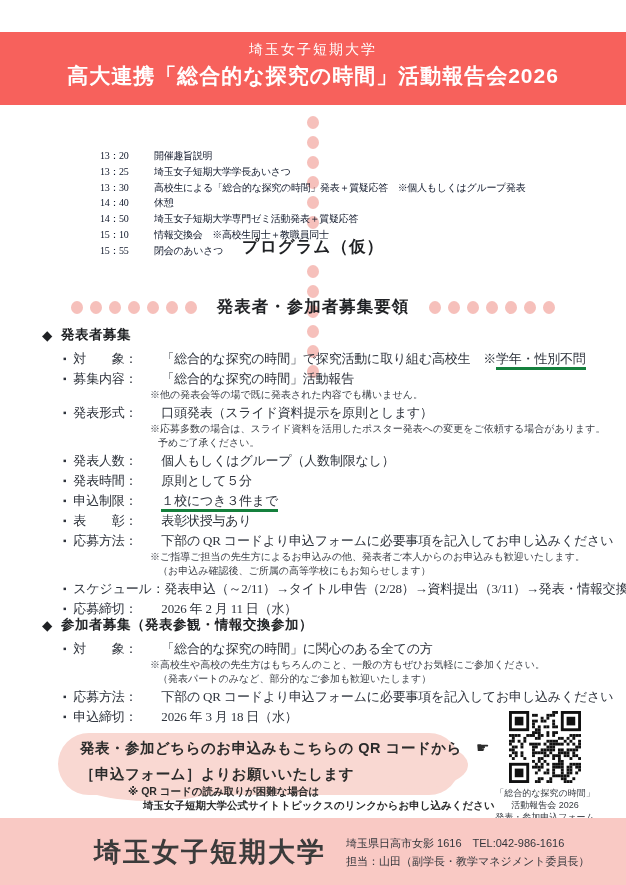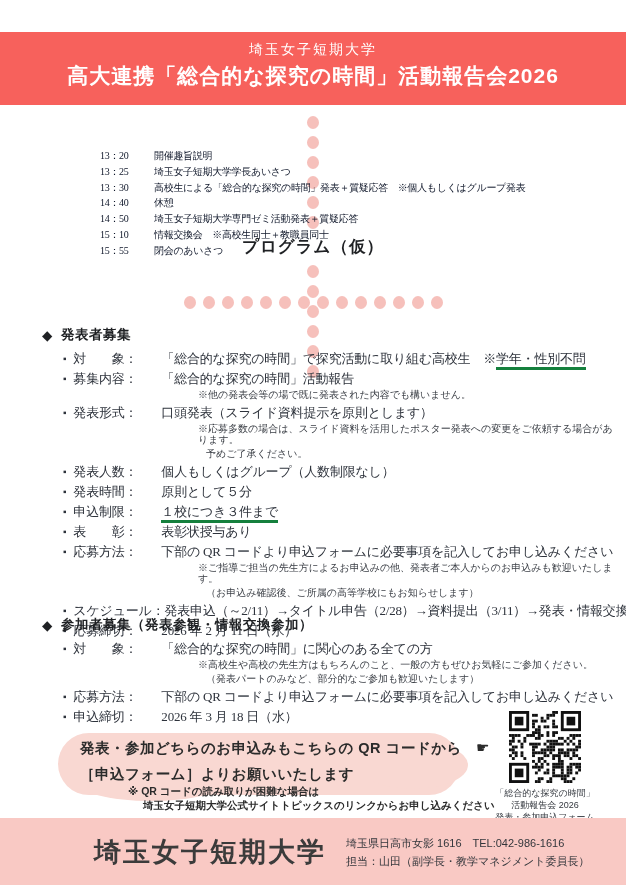--- a/index.html
+++ b/index.html
@@ -45,21 +45,21 @@
     font-weight:bold; font-size:13.5px; color:#1f2124; letter-spacing:0.5px;
     display:flex; align-items:center; gap:8px; margin-bottom:7px;
   }
   .req-rows { padding-left:21px; }
   .r-row { display:flex; line-height:15px; margin-top:5px; font-size:13px; letter-spacing:-0.2px; color:#2e333c; }
   .r-bullet { font-size:10px; margin-right:7px; line-height:15px; flex:0 0 auto; }
   .r-label { display:inline-block; min-width:88px; flex:0 0 auto; white-space:nowrap; }
   .r-value { white-space:nowrap; }
   .u { border-bottom:3px solid #15803d; padding-bottom:0.5px; }
   .u:empty { display:none; }
-  .r-note-text { display:none;margin-left:48px; }
+  .r-note-text { display:none; }
   .r-row.row-note, .r-row.row-note2 {
     font-size:10px; line-height:11px; margin-top:3px; color:#3a3e45; letter-spacing:0;
   }
   .row-note .r-note-text, .row-note2 .r-note-text { display:inline; }
   .row-note { padding-left:87px; }
   .row-note2 { padding-left:95px; }
   
   .bottom-area { position:absolute; top:733px; left:0; width:626px; height:85px; }
   .cta-blob {
     position:absolute; left:58px; top:0px; width:402px; height:62px;
@@ -173,20 +173,21 @@
     </div>
 
   <div class="dots-head" id="recruit-head">
     <span class="dot"></span>
       <span class="dot"></span>
       <span class="dot"></span>
       <span class="dot"></span>
       <span class="dot"></span>
       <span class="dot"></span>
       <span class="dot"></span>
+    <span class="hd-title">発表者・参加者募集要領</span>
     <span class="dot"></span>
       <span class="dot"></span>
       <span class="dot"></span>
       <span class="dot"></span>
       <span class="dot"></span>
       <span class="dot"></span>
       <span class="dot"></span>
   </div>
 
   <div class="req-block" id="presenters">

